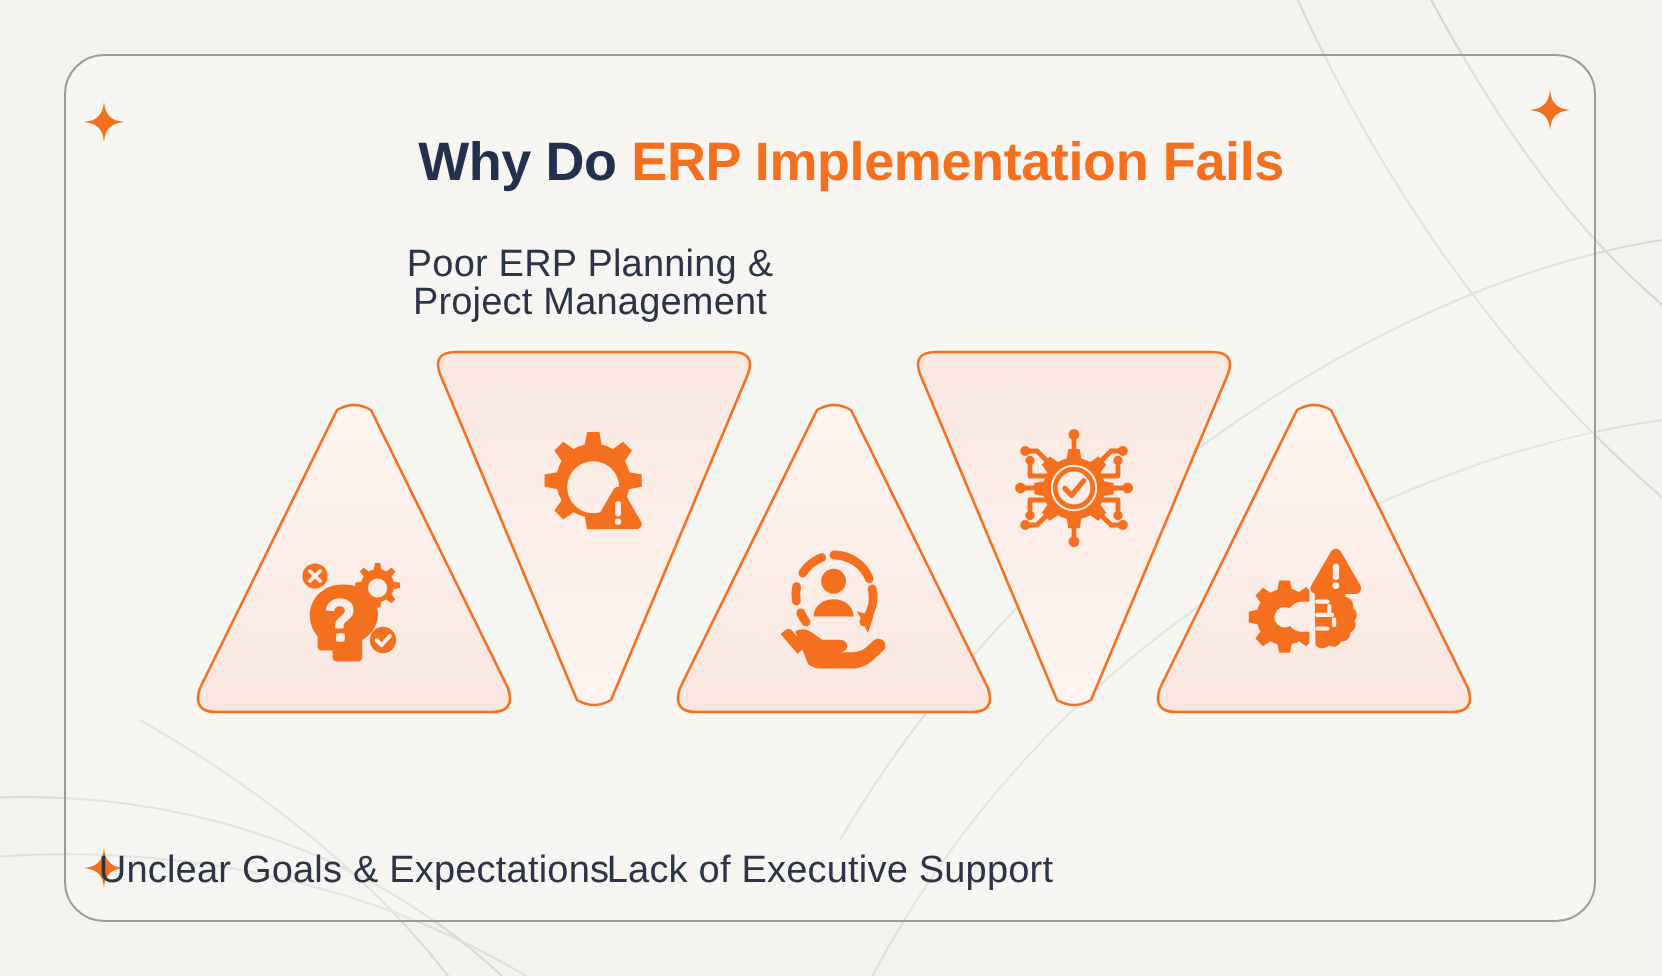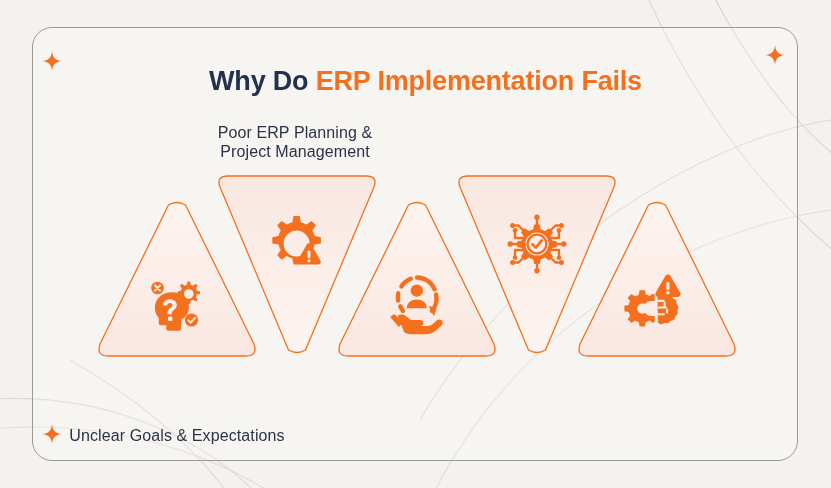--- a/index.html
+++ b/index.html
@@ -76,21 +76,21 @@
     width: 831px;
     height: 488px;
     pointer-events: none;
   }
 
   
   .caption {
     position: absolute;
     text-align: center;
     color: #2b3347;
-    font-size: 16px;
+    font-size: 19px;
     line-height: 19px;
     white-space: pre-line;
     letter-spacing: 0.1px;
   }
   .cap-top    { width: 230px; }
   .cap-bottom { width: 260px; margin-top: 45px; }
 
   #cap-0 { left: 47px;  top: 381px; width: 260px; }
   #cap-1 { left: 180px; top: 123px; width: 230px; }
   #cap-2 { left: 285px; top: 381px; width: 260px; }
@@ -275,14 +275,15 @@
 
       <path d="M44.5 8.8 c1.1-1.9 3.8-1.9 4.9 0 l9.8 17 c1.1 1.9-0.3 4.2-2.5 4.2 l-19.6 0 c-2.2 0-3.6-2.3-2.5-4.2 Z" transform="translate(0,-1)"></path>
       <rect x="45.4" y="13.8" width="3.1" height="8.2" rx="1.5" fill="#fbeee9"></rect>
       <circle cx="46.9" cy="24.8" r="1.7" fill="#fbeee9"></circle>
     </g>
   </svg>
 
   <div class="caption cap-bottom" id="cap-0">Unclear Goals &amp; Expectations</div>
   <div class="caption cap-top" id="cap-1">Poor ERP Planning &amp;
 Project Management</div>
+  <div class="caption cap-bottom" id="cap-2">Lack of Executive Support</div>
 
 </div>
 
 </body></html>

